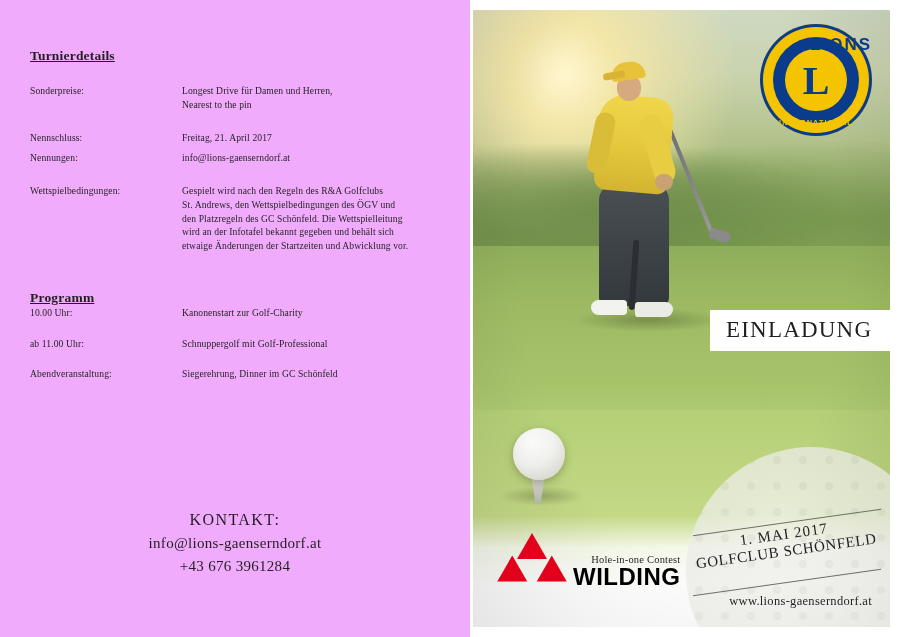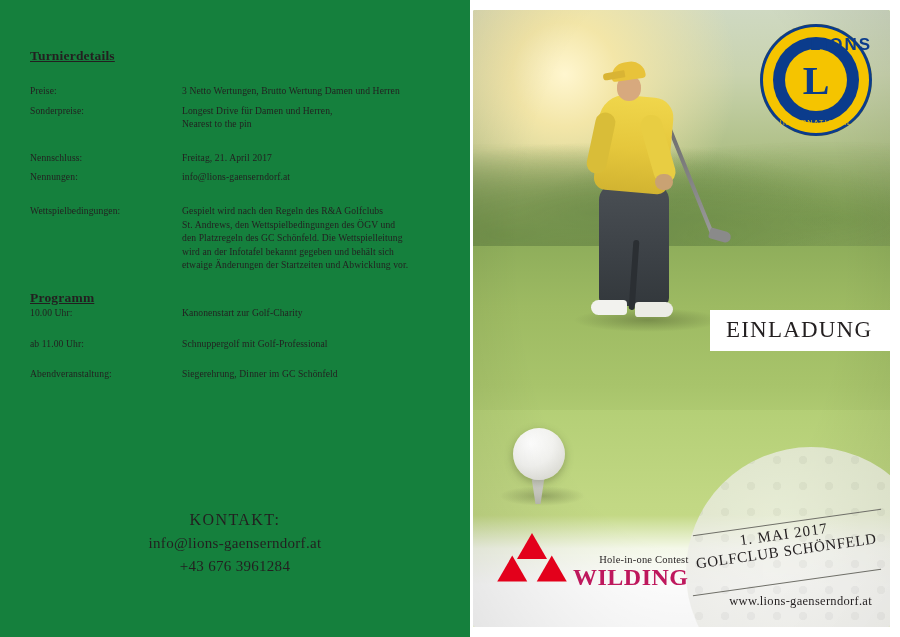--- a/index.html
+++ b/index.html
@@ -14,21 +14,21 @@
     color: #231f20;
     overflow: hidden;
     position: relative;
   }
 
   
   .left-panel {
     position: absolute;
     left: 0; top: 0;
     width: 470px; height: 637px;
-    background: #15803d;
+    background: #f0abfc;
   }
 
   .section-title {
     font-size: 13.5px;
     font-weight: bold;
     text-decoration: underline;
     letter-spacing: 0.2px;
   }
 
   .detail-table {
@@ -248,21 +248,21 @@
   }
   .lions-logo .word-top {
     position: absolute; left: 0; right: 0; top: 11px;
     text-align: right; color: #0b3c8c;
     font-size: 17px; font-weight: bold; letter-spacing: 2px;
     font-family: "Liberation Sans", sans-serif;
   }
   .lions-logo .word-bottom {
     position: absolute; left: 0; right: 0; bottom: 9px;
     text-align: center; color: #f5c400;
-    font-size: 7.2px; font-weight: normal; letter-spacing: 1.2px;
+    font-size: 7.2px; font-weight: bold; letter-spacing: 1.2px;
     font-family: "Liberation Sans", sans-serif;
     margin-top: 8px;
   }
 
   
   .einladung {
     position: absolute; left: 237px; top: 300px;
     background: #ffffff;
     padding: 7px 32px 8px 16px;
     color: #231f20;
@@ -332,38 +332,34 @@
   }
   .mitsu .t1 { left: 16px; top: 0; }
   .mitsu .t2 { left: 0px; top: 29px; transform: rotate(120deg); }
   .mitsu .t3 { left: 32px; top: 29px; transform: rotate(240deg); }
   .sponsor-text .hoi {
     font-size: 10.5px; letter-spacing: 0.2px; color: #231f20;
     font-family: "Liberation Serif", serif;
     text-align: right;
   }
   .sponsor-text .wilding {
-    font-size: 24px; font-weight: bold; letter-spacing: 0.5px; color: #be185d;
-    font-family: Liberation Serif, serif;
+    font-size: 24px; font-weight: bold; letter-spacing: 0.5px; color: #000000;
+    font-family: Liberation Sans, sans-serif;
     line-height: 1;
   }
 </style>
 </head>
 <body>
 
 <div class="left-panel">
 
   <div class="block-details">
     <div class="section-title">Turnierdetails</div>
     <table class="detail-table">
       <tbody>
-        <tr class="tight">
-          <td class="label">Preise:</td>
-          <td class="value">3 Netto Wertungen, Brutto Wertung Damen und Herren</td>
-        </tr>
         <tr class="gap">
           <td class="label">Sonderpreise:</td>
           <td class="value" style="white-space:pre-line">Longest Drive für Damen und Herren,
 Nearest to the pin</td>
         </tr>
         <tr class="tight">
           <td class="label">Nennschluss:</td>
           <td class="value">Freitag, 21. April 2017</td>
         </tr>
         <tr class="gap">

